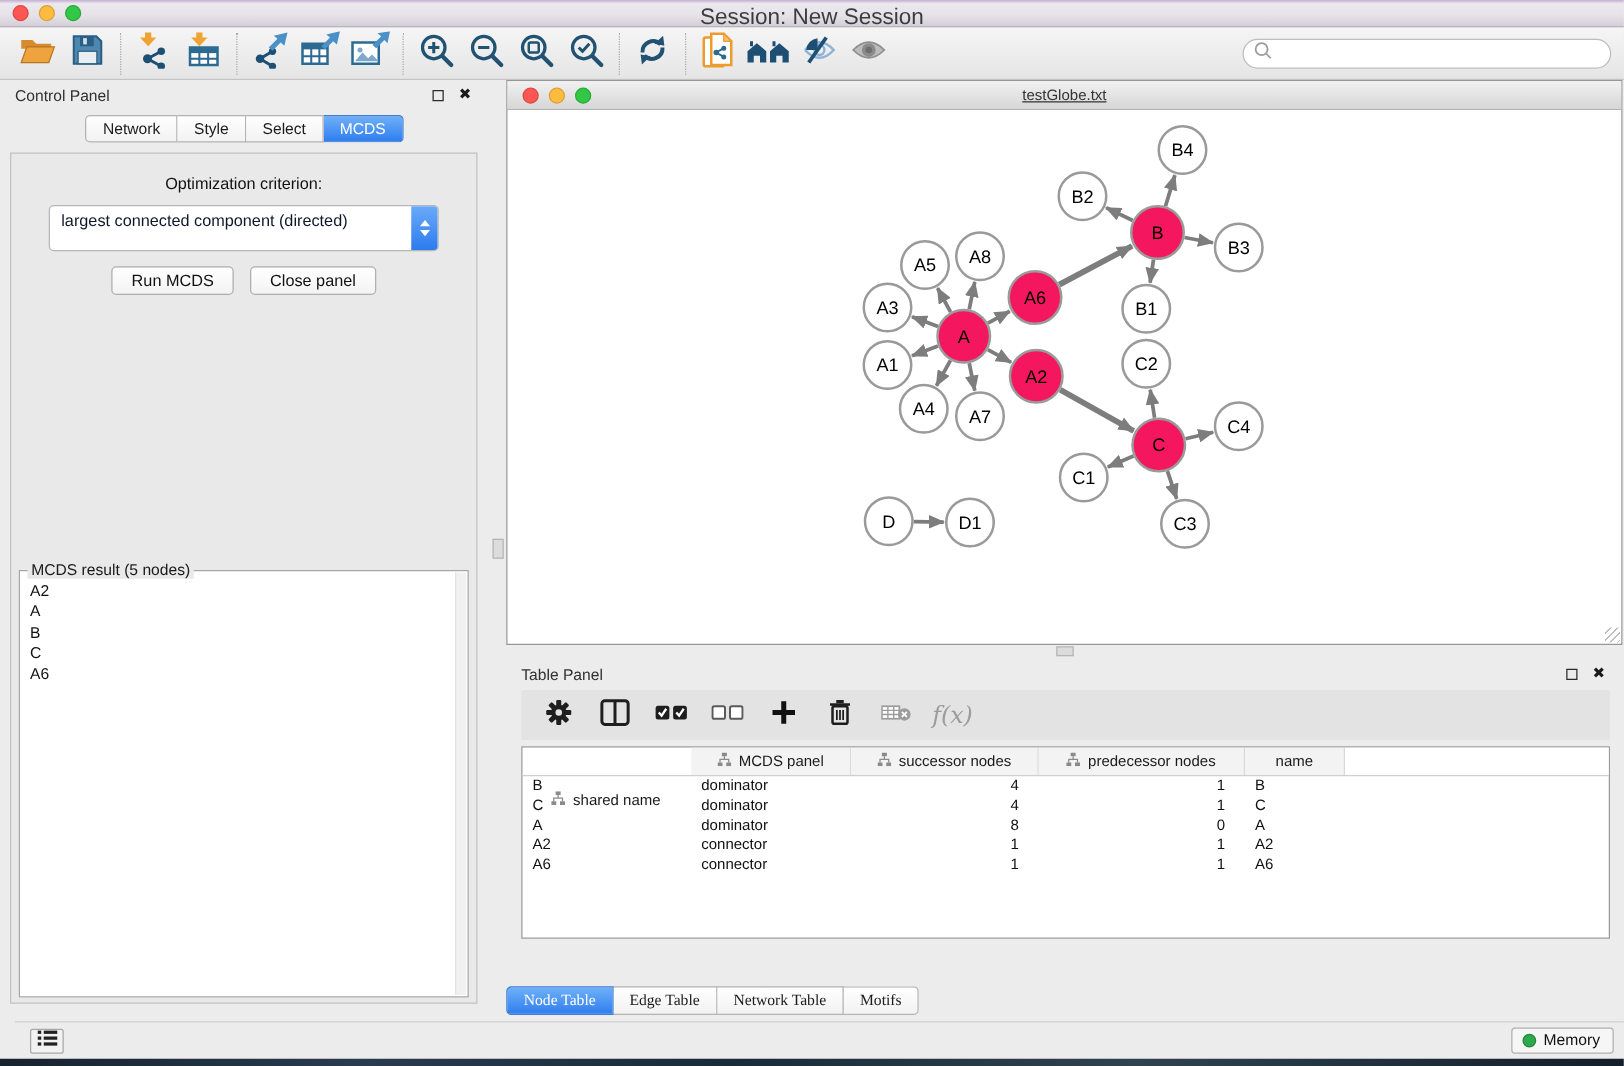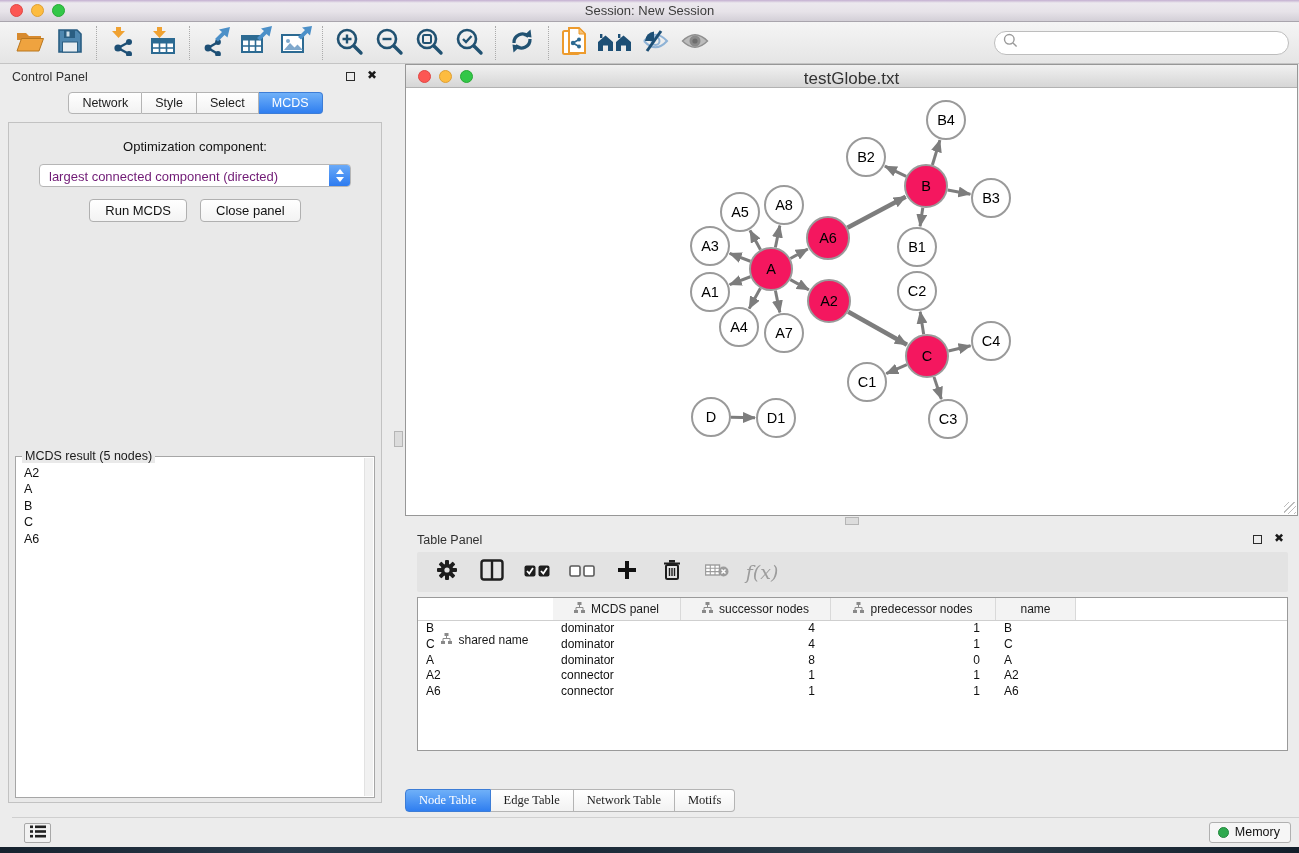--- a/index.html
+++ b/index.html
@@ -6,21 +6,21 @@
   html,body { width:1299px; height:853px; }
   body { font-family:"Liberation Sans","DejaVu Sans",sans-serif; background:#ececec; position:relative; overflow:hidden; }
 
   .app { position:absolute; inset:0; }
 
   
   .titlebar { position:absolute; left:0; top:0; right:0; height:22px;
     background:linear-gradient(180deg,#c3aed0 0%,#ece9ee 14%,#e7e3e9 55%,#d3cfd7 100%);
     border-bottom:1px solid #a9a5ad; }
   .titlebar .title { position:absolute; left:0; right:0; top:3px; text-align:center;
-    font-size:13px; color:#3c3c3c; }
+    font-size:18px; color:#3c3c3c; }
   .lights { position:absolute; left:10px; top:4px; display:flex; gap:8px; }
   .light { width:13px; height:13px; border-radius:50%; }
   .light.red    { background:#fc5753; border:1px solid #df4744; }
   .light.yellow { background:#fdbc40; border:1px solid #de9f34; }
   .light.green  { background:#33c748; border:1px solid #27aa35; }
 
   
   .toolbar { position:absolute; left:0; top:22px; right:0; height:42px;
     background:linear-gradient(180deg,#f5f5f5,#e5e5e5); border-bottom:1px solid #c4c4c4;
     display:flex; align-items:center; padding-left:10px; }
@@ -42,43 +42,43 @@
   .seg-btn { border:1px solid #b4b4b4; border-left:none; background:linear-gradient(#ffffff,#f2f2f2);
     color:#1c1c1c; font-size:12.5px; padding:3px 13px; cursor:default; }
   .seg-btn:first-child { border-left:1px solid #b4b4b4; border-radius:4px 0 0 4px; }
   .seg-btn:last-child { border-radius:0 4px 4px 0; }
   .seg-btn.selected { background:linear-gradient(#6fb0f8,#2f7ef0); color:#fff; border-color:#3d7dd6; }
   .ctrl-tabs-row { text-align:center; margin-top:2px; }
 
   .ctrl-content { position:absolute; left:8px; right:9px; top:58px; bottom:14px;
     border:1px solid #c2c2c2; background:#e9e9e9; }
   .opt-label { text-align:center; margin-top:16px; font-size:13px; color:#111; }
-  .dropdown { position:relative; margin:10px auto 0; width:312px; height:23px; background:#fff;
-    border:1px solid #b6b6b6; border-radius:4px; font-size:13px; color:#701a75; line-height:23px; padding-left:9px; }
+  .dropdown { position:relative; margin:10px auto 0; width:312px; height:37px; background:#fff;
+    border:1px solid #b6b6b6; border-radius:4px; font-size:13px; color:#0f172a; line-height:23px; padding-left:9px; }
   .dd-stepper { position:absolute; right:0; top:0; bottom:0; width:21px; border-radius:0 3px 3px 0;
     background:linear-gradient(#6aaaf8,#2d7bf0); display:flex; flex-direction:column; align-items:center; justify-content:center; gap:3px; }
   .tri-up   { width:0; height:0; border-left:4px solid transparent; border-right:4px solid transparent; border-bottom:5px solid #fff; }
   .tri-down { width:0; height:0; border-left:4px solid transparent; border-right:4px solid transparent; border-top:5px solid #fff; }
   .btn-row { margin-top:12px; text-align:center; display:flex; justify-content:center; gap:13px; }
   .push-btn { background:linear-gradient(#ffffff,#f3f3f3); border:1px solid #b0b0b0; border-radius:4px;
     font-size:13px; color:#111; padding:3px 15px; }
 
   .result-group { position:absolute; left:6px; right:6px; top:333px; bottom:4px;
     border:1px solid #a6a6a6; background:#fff; }
   .result-title { position:absolute; top:-8px; left:6px; background:#e9e9e9; padding:0 3px;
     font-size:12.5px; color:#1a1a1a; }
   .result-list { position:absolute; inset:8px 12px 2px 8px; font-size:12.5px; color:#111; line-height:16.4px; }
   .result-scroll { position:absolute; top:1px; bottom:1px; right:1px; width:9px; background:#f1f1f1; border-left:1px solid #e2e2e2; }
 
   
   .net-window { position:absolute; left:405px; top:64px; width:893px; height:452px;
     border:1px solid #979797; background:#fff; }
   .net-titlebar { position:relative; height:23px; background:linear-gradient(#f1f1f1,#d6d6d6);
     border-bottom:1px solid #b2b2b2; }
-  .net-titlebar .title { position:absolute; left:0; right:0; top:4px; text-align:center; font-size:17px; color:#333; }
+  .net-titlebar .title { position:absolute; left:0; right:0; top:4px; text-align:center; font-size:12px; color:#333;text-decoration:underline; }
   .net-titlebar .lights { top:5px; left:12px; }
   .net-canvas { position:relative; width:891px; height:427px; }
   .resize-grip { position:absolute; right:1px; bottom:1px; width:12px; height:12px;
     background:repeating-linear-gradient(135deg,transparent 0 3px,#bdbdbd 3px 4px); }
 
   .v-grip { position:absolute; left:394px; top:431px; width:9px; height:16px;
     background:#dcdcdc; border:1px solid #b5b5b5; }
   .h-grip { position:absolute; left:845px; top:517px; width:14px; height:8px;
     background:#dcdcdc; border:1px solid #b5b5b5; }
 
@@ -301,21 +301,21 @@
     </div>
     <div class="ctrl-tabs-row">
       <span class="seg" id="ctrl-tabs">
           <div class="seg-btn">Network</div>
           <div class="seg-btn">Style</div>
           <div class="seg-btn">Select</div>
           <div class="seg-btn selected">MCDS</div>
         </span>
     </div>
     <div class="ctrl-content">
-      <div class="opt-label">Optimization component:</div>
+      <div class="opt-label">Optimization criterion:</div>
       <div class="dropdown">
         <span>largest connected component (directed)</span>
         <span class="dd-stepper">
             <span class="tri-up"></span>
             <span class="tri-down"></span>
           </span>
       </div>
       <div class="btn-row">
         <button class="push-btn">Run MCDS</button>
         <button class="push-btn">Close panel</button>

